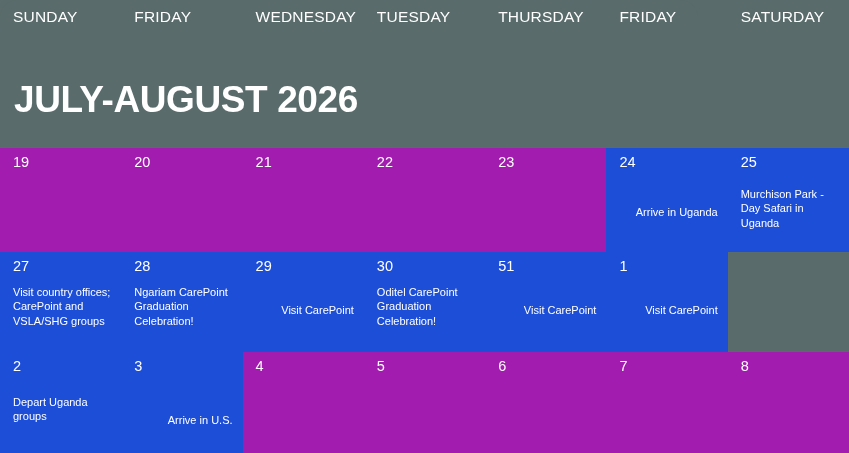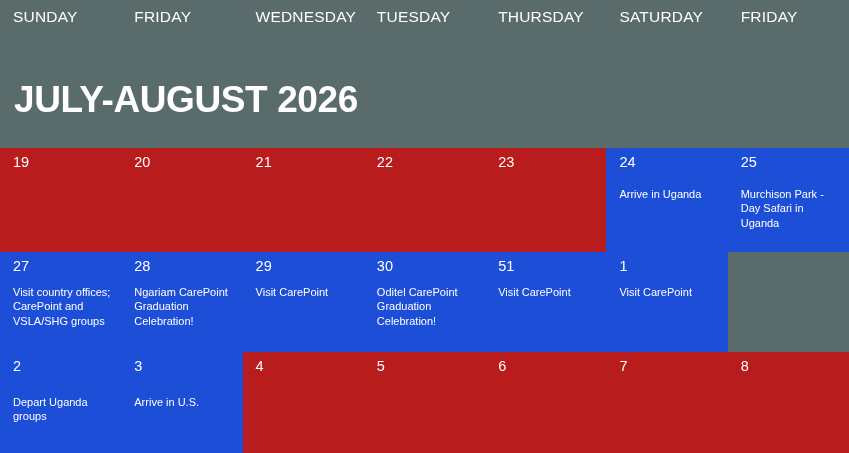--- a/index.html
+++ b/index.html
@@ -76,21 +76,21 @@
   }
   .week-row.r0 { height: 104px; }
   .week-row.r1 { height: 100px; }
   .week-row.r2 { height: 101px; }
 
   .day-cell {
     position: relative;
     box-sizing: border-box;
     padding: 7px 10px 6px 13px;
     overflow: hidden;
-    background: #b91c1c;
+    background: #a21caf;
   }
   .day-cell.highlight {
     background: #1d4ed8;
   }
 
   .day-number {
     color: #ffffff;
     font-size: 14.5px;
     font-weight: 400;
     line-height: 1.1;
@@ -107,20 +107,22 @@
   .day-cell.r1 .day-events { margin-top: 10px; }
   .day-cell.r2 .day-events { margin-top: 20px; }
 
   .event-text {
     color: #ffffff;
     font-size: 11px;
     line-height: 1.32;
     word-wrap: break-word;
   }
   .event-text.vcenter {
+    margin-top: 18px;
+    text-align: right;
   }
   .event-text:empty { display: none; }
 </style>
 </head>
 <body>
 
 <div id="calendar">
 
   <div class="dow-header">
     <div class="dow-cell">
@@ -132,24 +134,24 @@
     <div class="dow-cell">
       <span class="dow-label">WEDNESDAY</span>
     </div>
     <div class="dow-cell">
       <span class="dow-label">TUESDAY</span>
     </div>
     <div class="dow-cell">
       <span class="dow-label">THURSDAY</span>
     </div>
     <div class="dow-cell">
+      <span class="dow-label">FRIDAY</span>
+    </div>
+    <div class="dow-cell">
       <span class="dow-label">SATURDAY</span>
-    </div>
-    <div class="dow-cell">
-      <span class="dow-label">FRIDAY</span>
     </div>
   </div>
 
   <div class="month-title">JULY-AUGUST 2026</div>
 
   <div class="weeks">
 
     <div class="week-row r0">
       <div class="day-cell r0">
         <span class="day-number">19</span>

